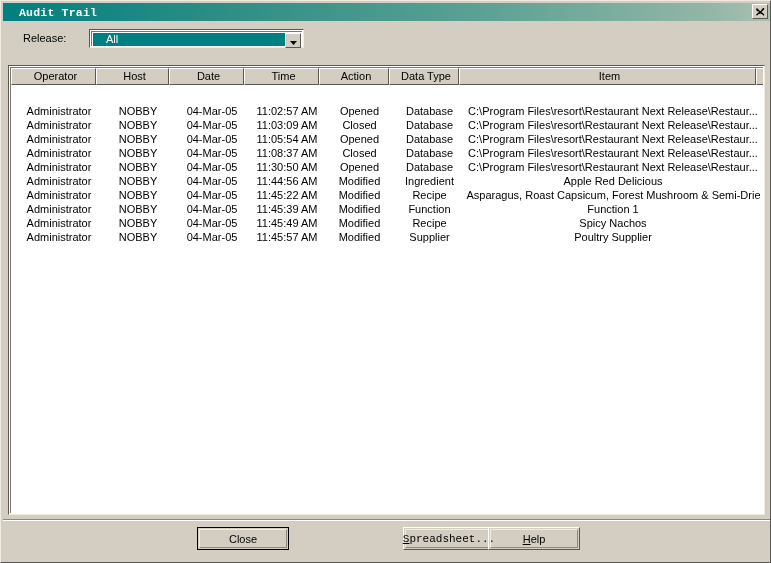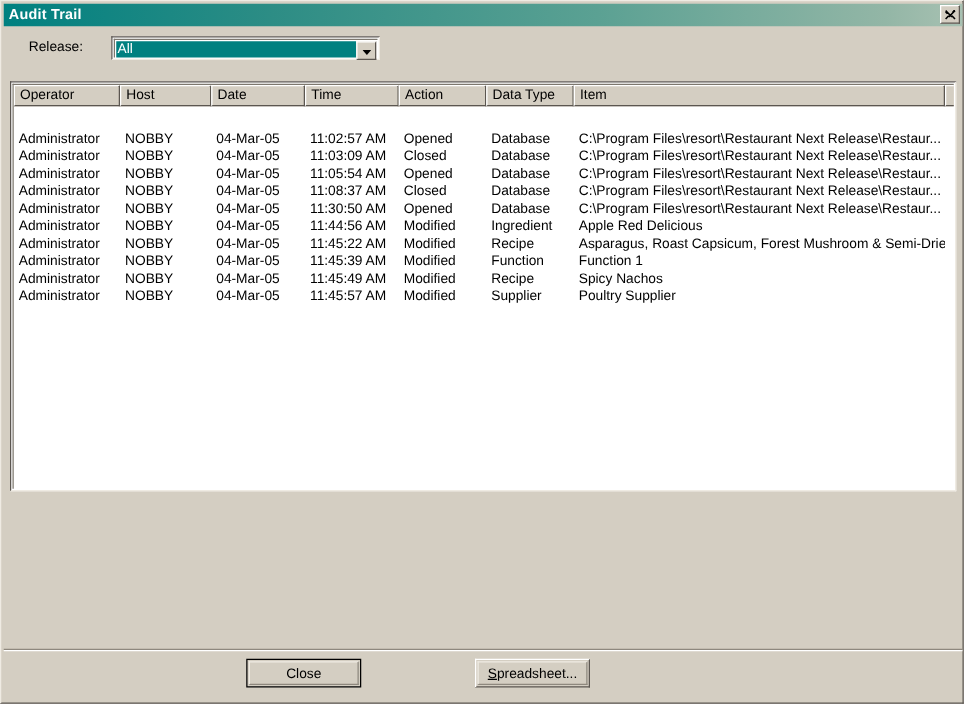--- a/index.html
+++ b/index.html
@@ -37,23 +37,24 @@
     width: 767px;
     height: 18px;
     background: linear-gradient(to right, #008080 0%, #2d8d85 28%, #5ba193 62%, #93b6a6 92%, #a8c1b2 100%);
     display: flex;
     align-items: center;
   }
   #title-text {
     color: #ffffff;
     font-weight: bold;
     font-size: 11.5px;
-    margin-left: 4px;
+    margin-left: 16px;
     letter-spacing: 0.2px;
     white-space: nowrap;
+    font-family: Liberation Mono, monospace;
   }
   #close-btn {
     position: absolute;
     right: 2px;
     top: 1px;
     width: 16px;
     height: 15px;
     background: #d4cec2;
     border-top: 1px solid #ffffff;
     border-left: 1px solid #ffffff;
@@ -107,21 +108,21 @@
   #operator-value {
     position: absolute;
     left: 1px;
     top: 1px;
     width: 192px;
     height: 13px;
     background: #008080;
     color: #ffffff;
     font-size: 11px;
     line-height: 13px;
-    padding-left: 1px;
+    padding-left: 13px;
     box-sizing: border-box;
     white-space: nowrap;
     overflow: hidden;
   }
   #operator-arrow-btn {
     position: absolute;
     right: 1px;
     top: 1px;
     width: 16px;
     height: 15px;
@@ -136,28 +137,29 @@
     justify-content: center;
     cursor: default;
   }
 
   
   #listview {
     position: absolute;
     left: 7px;
     top: 64px;
     width: 757px;
-    height: 328px;
+    height: 450px;
     box-sizing: border-box;
     background: #ffffff;
     border-top: 1px solid #5b5650;
     border-left: 1px solid #5b5650;
     border-right: 1px solid #efebe3;
     border-bottom: 1px solid #efebe3;
     overflow: hidden;
+    text-align: center;
   }
   #listview-inner {
     position: absolute;
     left: 1px; top: 1px;
     right: 1px; bottom: 1px;
     background: #ffffff;
     border-top: 1px solid #7d786f;
     border-left: 1px solid #7d786f;
     box-sizing: border-box;
     overflow: hidden;
@@ -257,21 +259,21 @@
     border: 1px solid #000000;
   }
   .btn .lbl {
     position: relative;
     z-index: 2;
     white-space: nowrap;
   }
   .btn .lbl u { text-decoration: underline; }
   #btn-close { left: 196px; width: 92px; }
   #btn-print { left: 293px; width: 92px; }
-  #btn-spreadsheet { left: 379px; width: 92px; }
+  #btn-spreadsheet { left: 402px; width: 92px; font-family: Liberation Mono, monospace; }
   #btn-help { left: 487px; width: 92px; }
 </style>
 </head>
 <body>
 
 <div id="window">
 
   <div id="titlebar">
     <span id="title-text">Audit Trail</span>
     <div id="close-btn">
@@ -321,15 +323,19 @@
 
   <div id="button-bar">
     <button class="btn default" id="btn-close">
       <span class="inner"></span>
       <span class="lbl">Close</span>
     </button>
     <button class="btn" id="btn-spreadsheet">
       <span class="inner"></span>
       <span class="lbl"><u>S</u>preadsheet...</span>
     </button>
+    <button class="btn" id="btn-help">
+      <span class="inner"></span>
+      <span class="lbl"><u>H</u>elp</span>
+    </button>
   </div>
 
 </div>
 
 </body></html>

